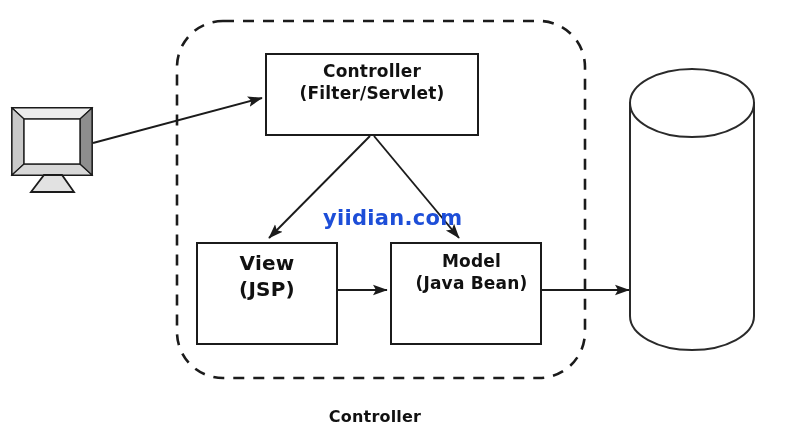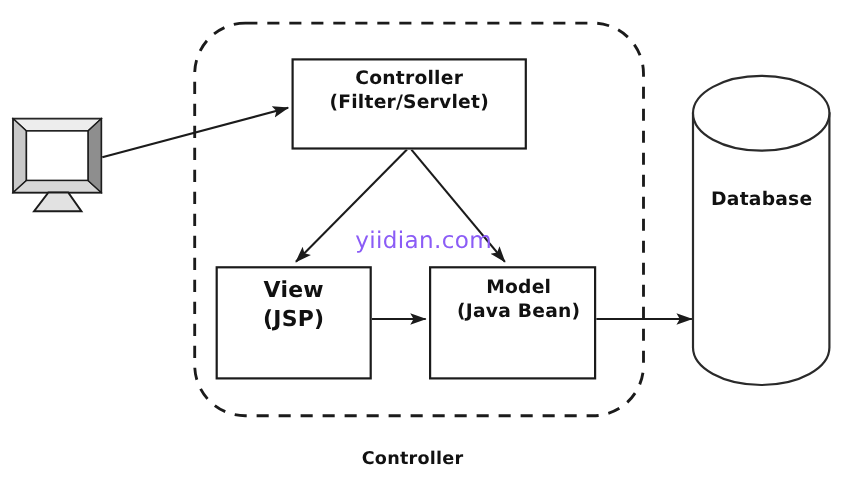--- a/index.html
+++ b/index.html
@@ -48,22 +48,22 @@
     left: 630px; top: 170px; width: 125px; font-size: 17px;
   }
   #container-text {
     left: 285px; top: 407px; width: 180px; font-size: 16px;
   }
   #watermark {
     position: absolute;
     left: 323px;
     top: 206px;
     font-size: 21px;
-    color: #8b5cf6;
-    font-weight: normal;
+    color: #1d4ed8;
+    font-weight: bold;
     letter-spacing: 0.3px;
     pointer-events: none;
     white-space: pre;
   }
 </style>
 </head>
 <body>
 
 <div id="stage">
 
@@ -114,19 +114,18 @@
 (Filter/Servlet)</div>
 
   <div class="node-box" id="view-box"></div>
   <div class="box-label" id="view-text">View
 (JSP)</div>
 
   <div class="node-box" id="model-box"></div>
   <div class="box-label" id="model-text">Model
 (Java Bean)</div>
 
-  <div class="box-label" id="database-text">Database</div>
 
   <div class="box-label" id="container-text">Controller</div>
 
   <div id="watermark">yiidian.com</div>
 
 </div>
 
 </body></html>

